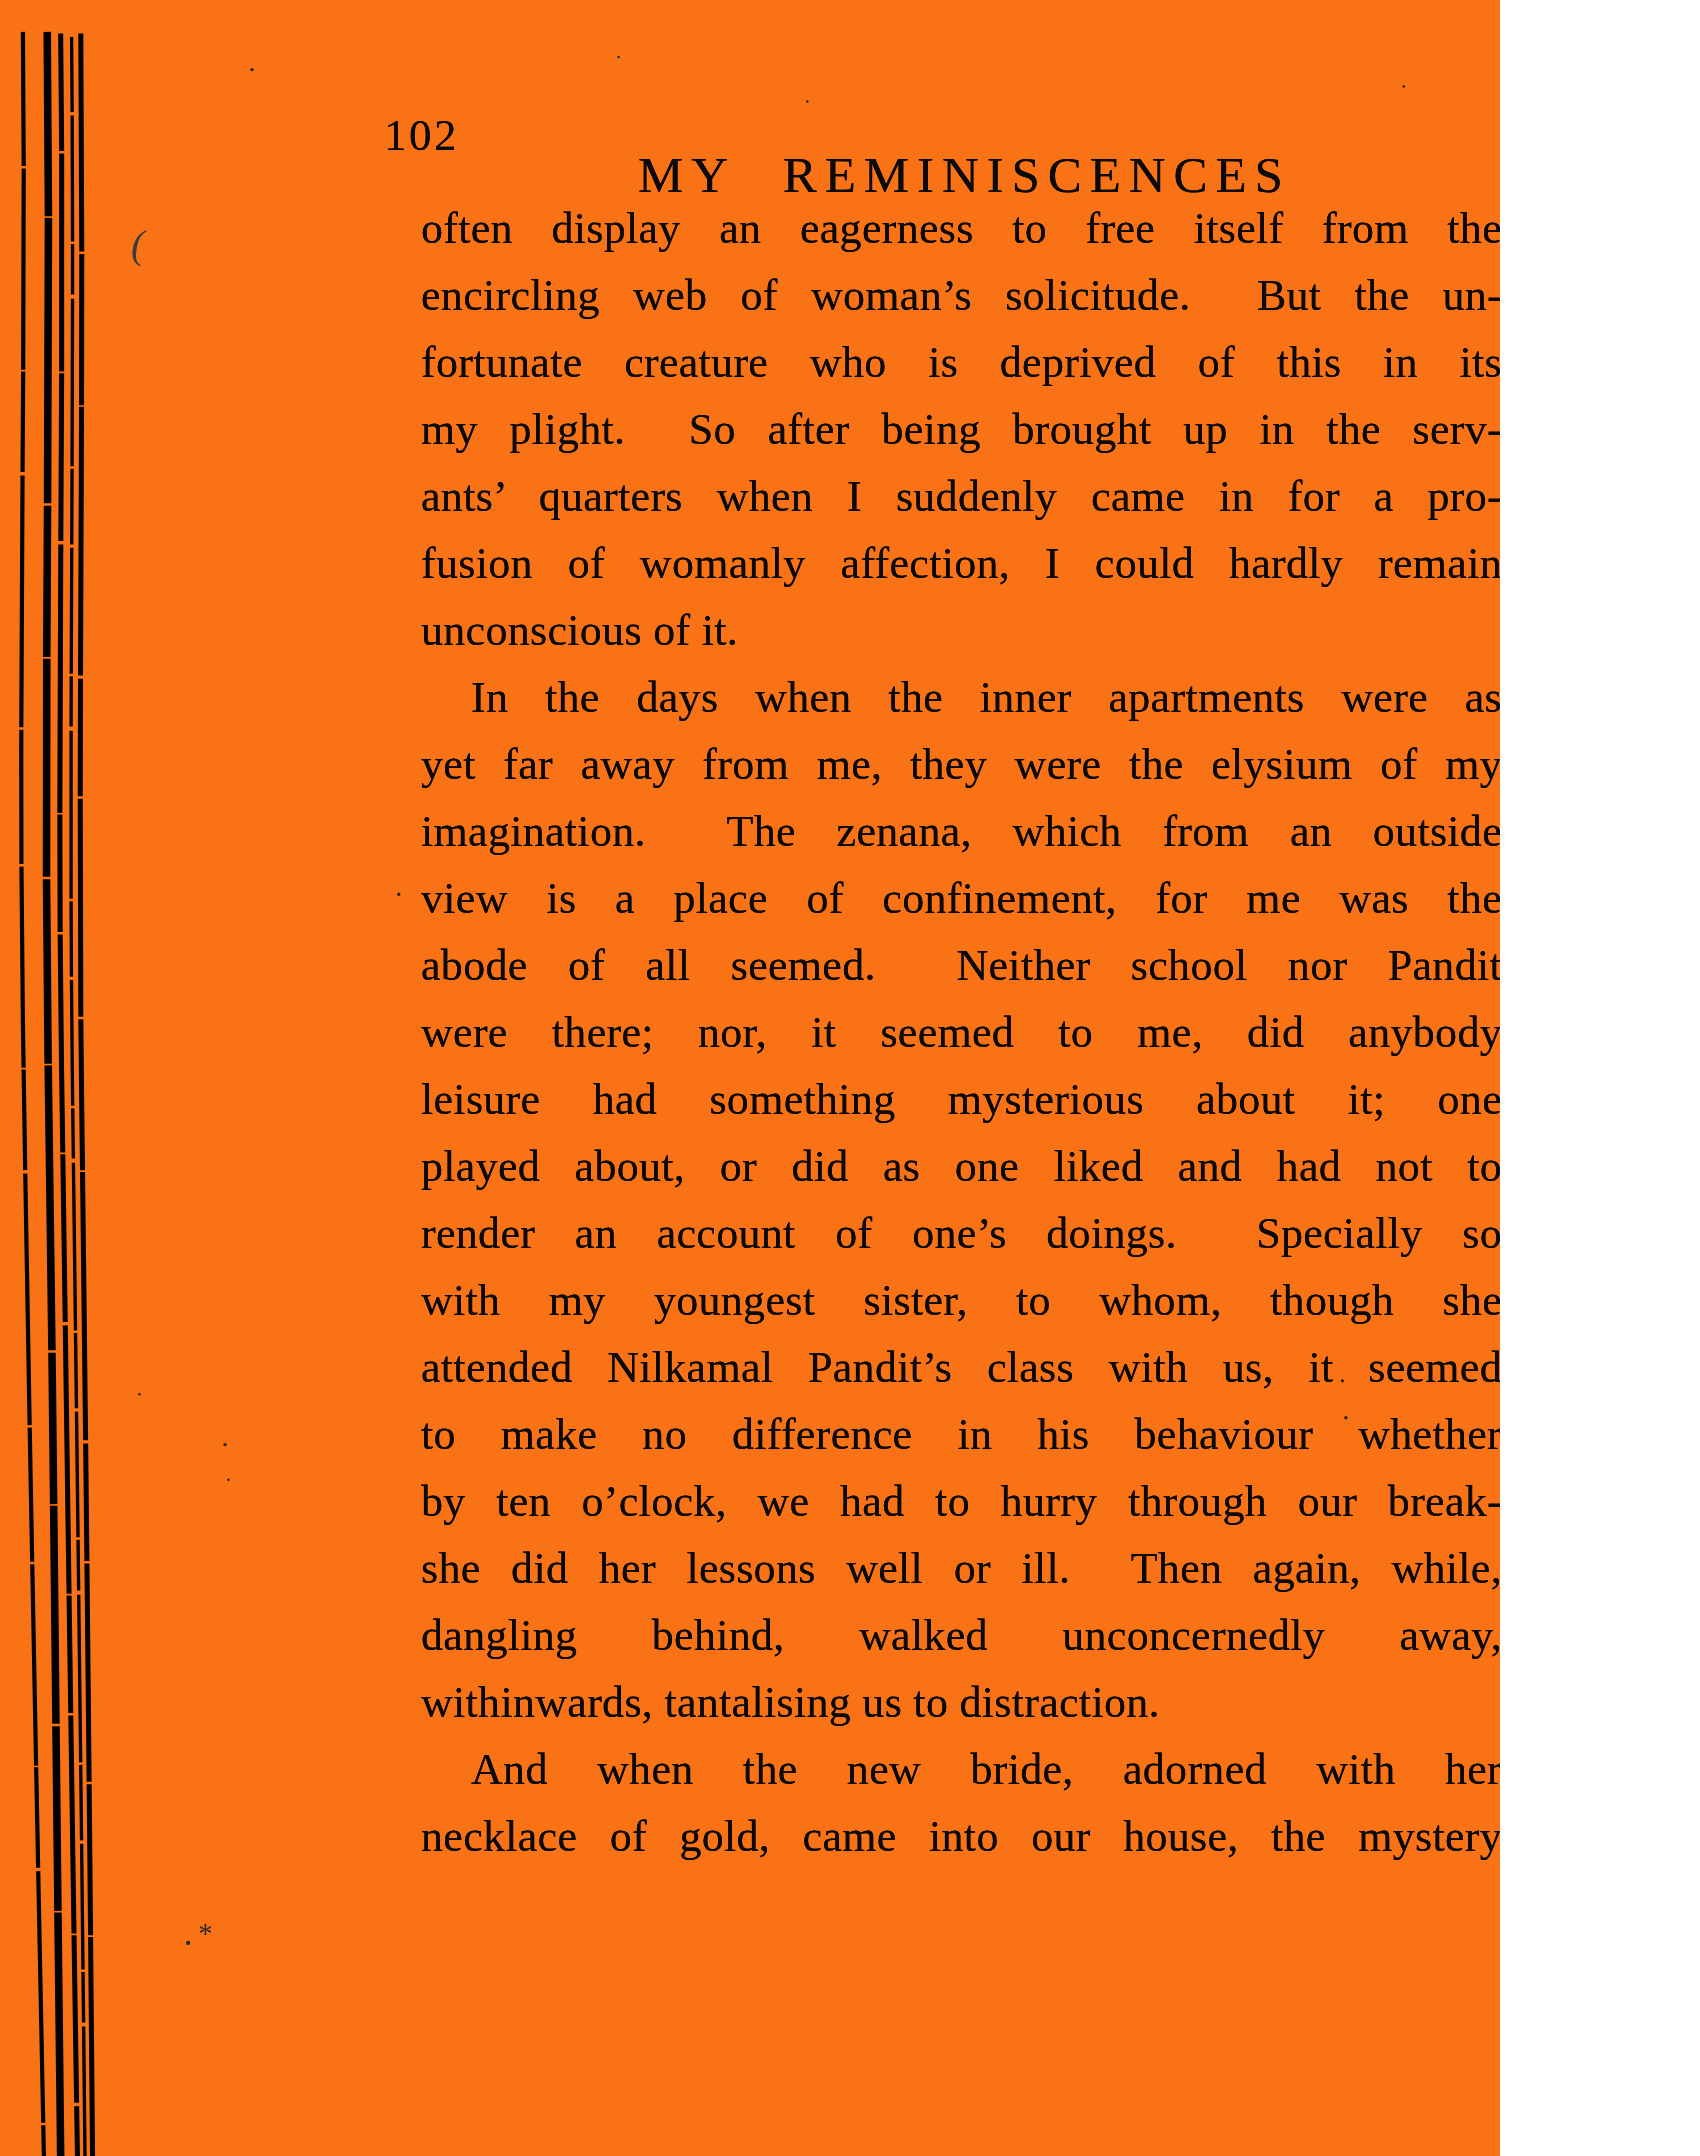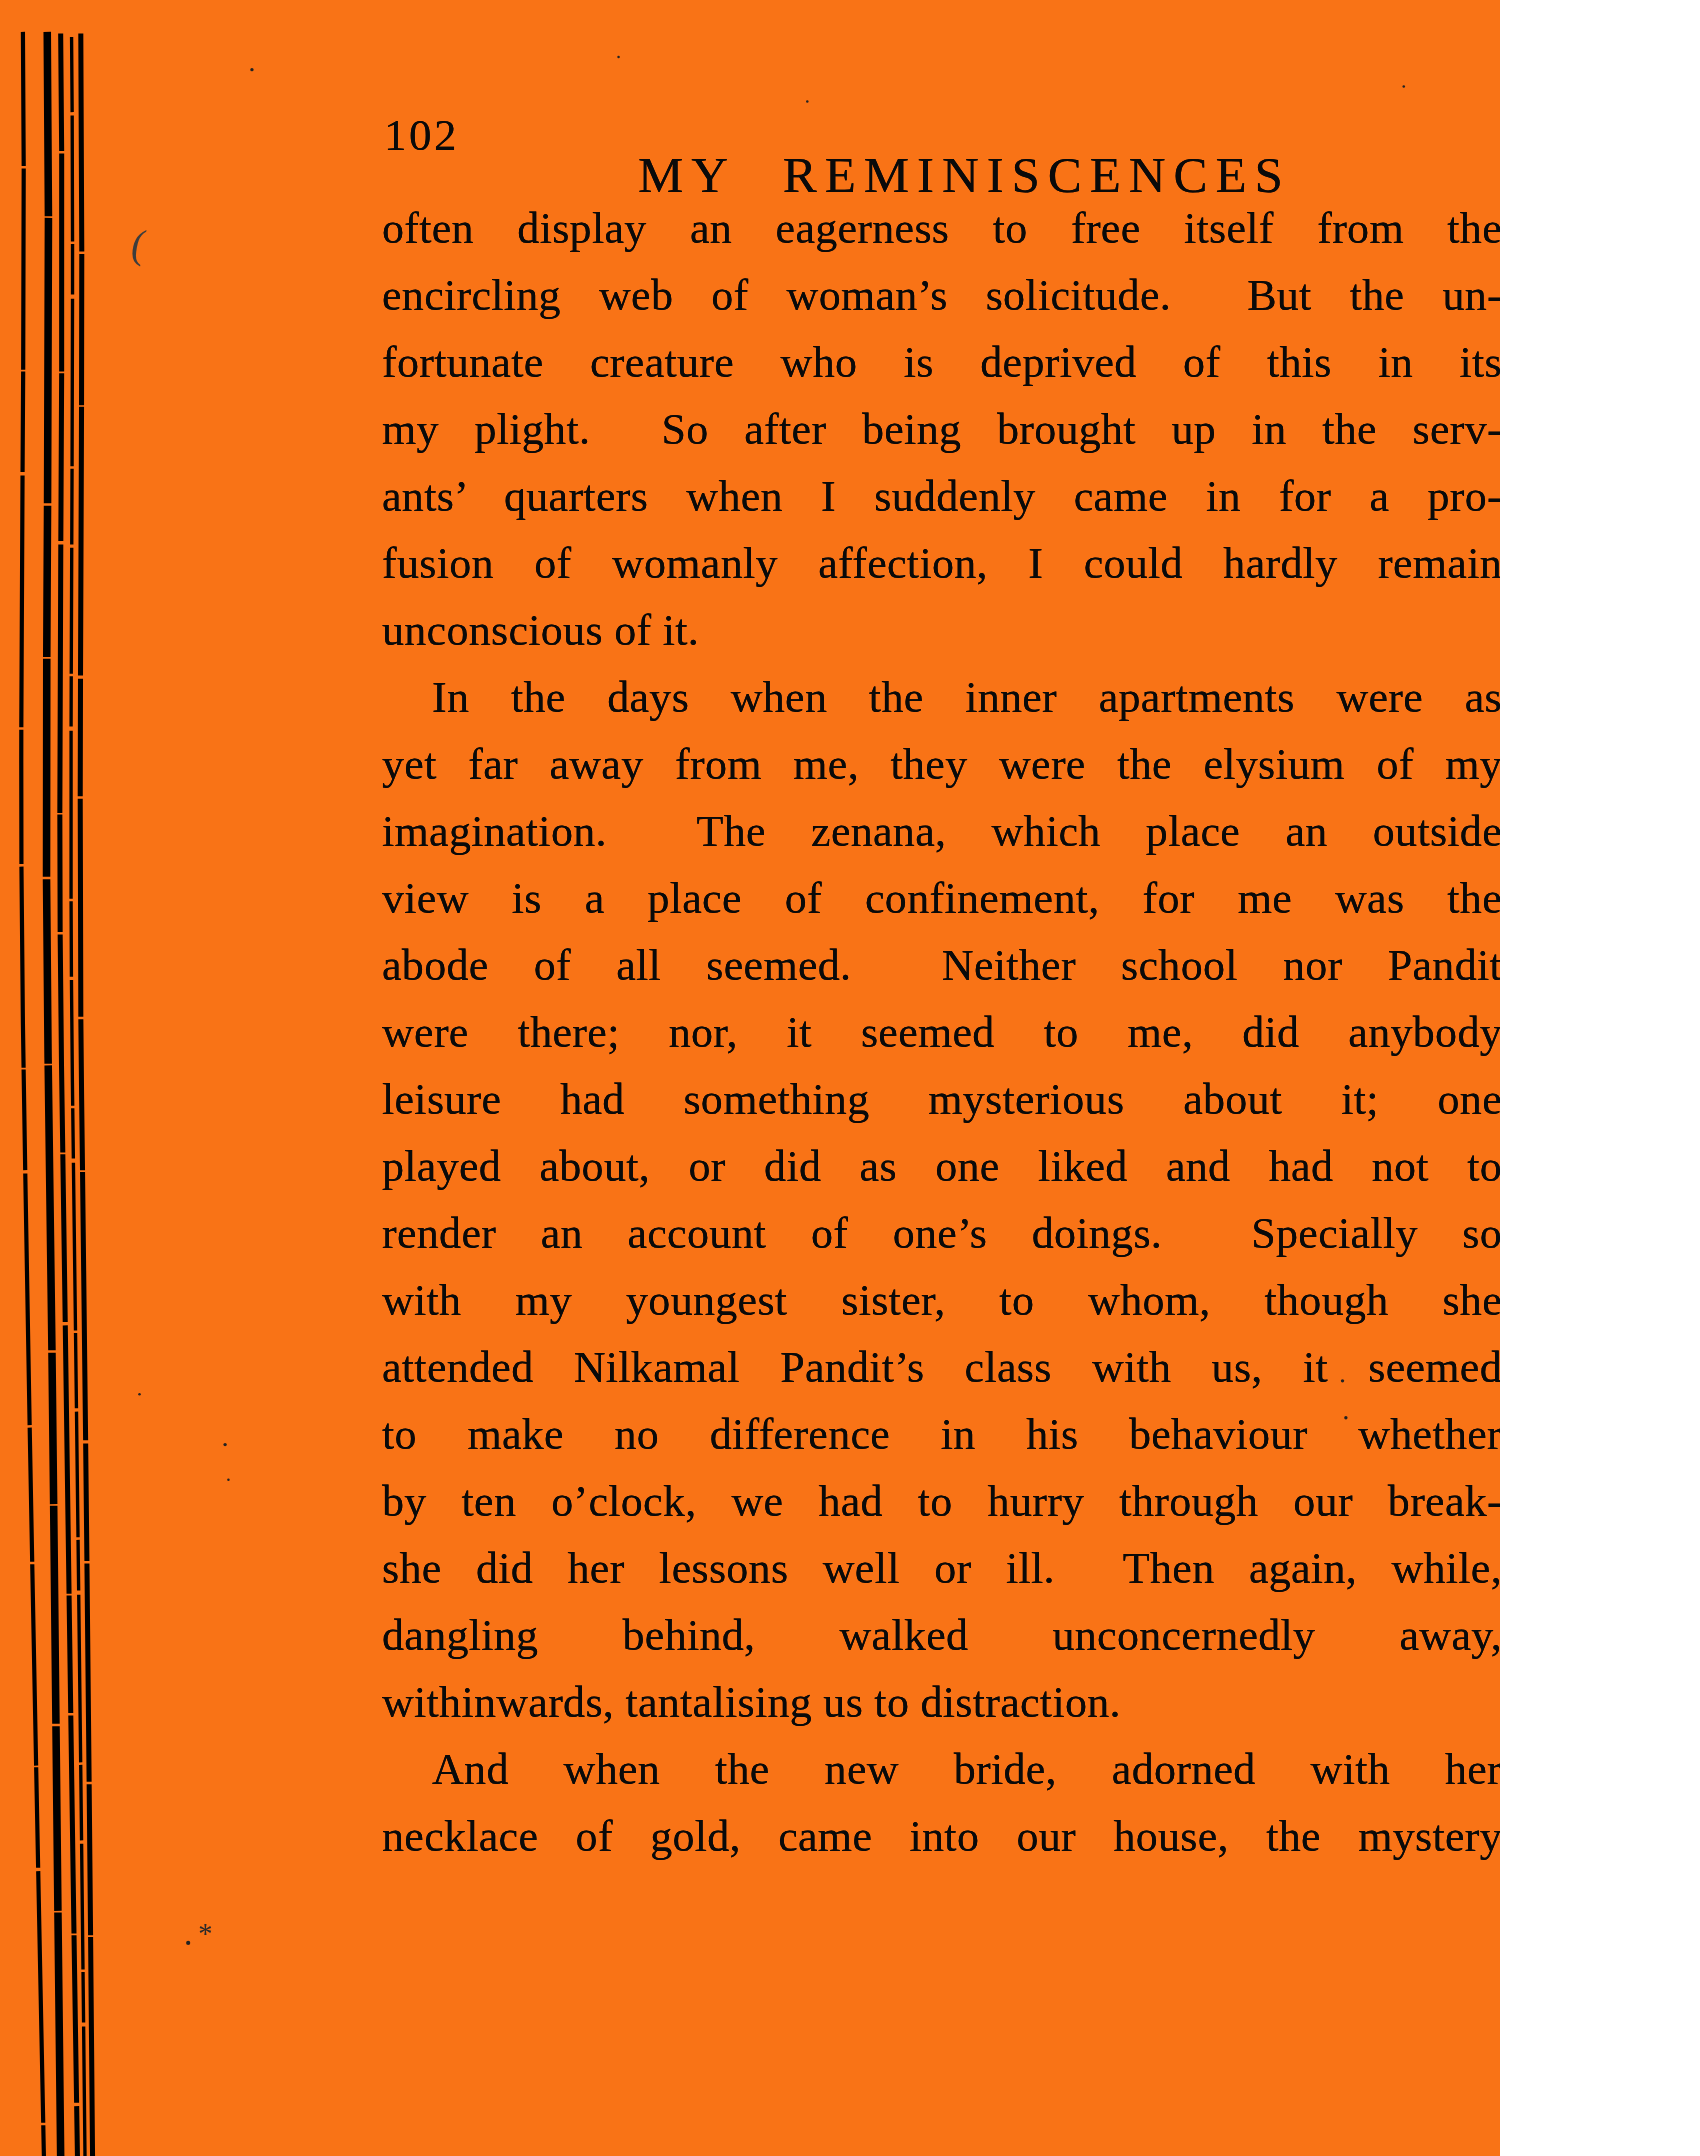--- a/index.html
+++ b/index.html
@@ -30,20 +30,21 @@
     position:absolute;left:382px;top:195px;width:1120px;
   }
   .line{
     font-size:44px;
     line-height:67px;
     height:67px;
     letter-spacing:0.3px;
     white-space:pre-wrap;
     overflow:hidden;
     text-shadow:0 0 0.6px currentColor;
+    margin-left:39px;
   }
   .line.j{text-align:justify;text-align-last:justify;}
   .line.ind{padding-left:50px;}
   .artifacts{position:absolute;left:0;top:0;pointer-events:none;}
 </style>
 </head>
 <body>
 
 <div class="page">
 
@@ -55,21 +56,21 @@
   <div class="textblock">
       <div class="line j">often display an eagerness to free itself from the</div>
       <div class="line j">encircling web of woman’s solicitude.  But the un-</div>
       <div class="line j">fortunate creature who is deprived of this in its</div>
       <div class="line j">my plight.  So after being brought up in the serv-</div>
       <div class="line j">ants’ quarters when I suddenly came in for a pro-</div>
       <div class="line j">fusion of womanly affection, I could hardly remain</div>
       <div class="line">unconscious of it.</div>
       <div class="line j ind">In the days when the inner apartments were as</div>
       <div class="line j">yet far away from me, they were the elysium of my</div>
-      <div class="line j">imagination.  The zenana, which place an outside</div>
+      <div class="line j">imagination.  The zenana, which from an outside</div>
       <div class="line j">view is a place of confinement, for me was the</div>
       <div class="line j">abode of all seemed.  Neither school nor Pandit</div>
       <div class="line j">were there; nor, it seemed to me, did anybody</div>
       <div class="line j">leisure had something mysterious about it; one</div>
       <div class="line j">played about, or did as one liked and had not to</div>
       <div class="line j">render an account of one’s doings.  Specially so</div>
       <div class="line j">with my youngest sister, to whom, though she</div>
       <div class="line j">attended Nilkamal Pandit’s class with us, it seemed</div>
       <div class="line j">to make no difference in his behaviour whether</div>
       <div class="line j">by ten o’clock, we had to hurry through our break-</div>

